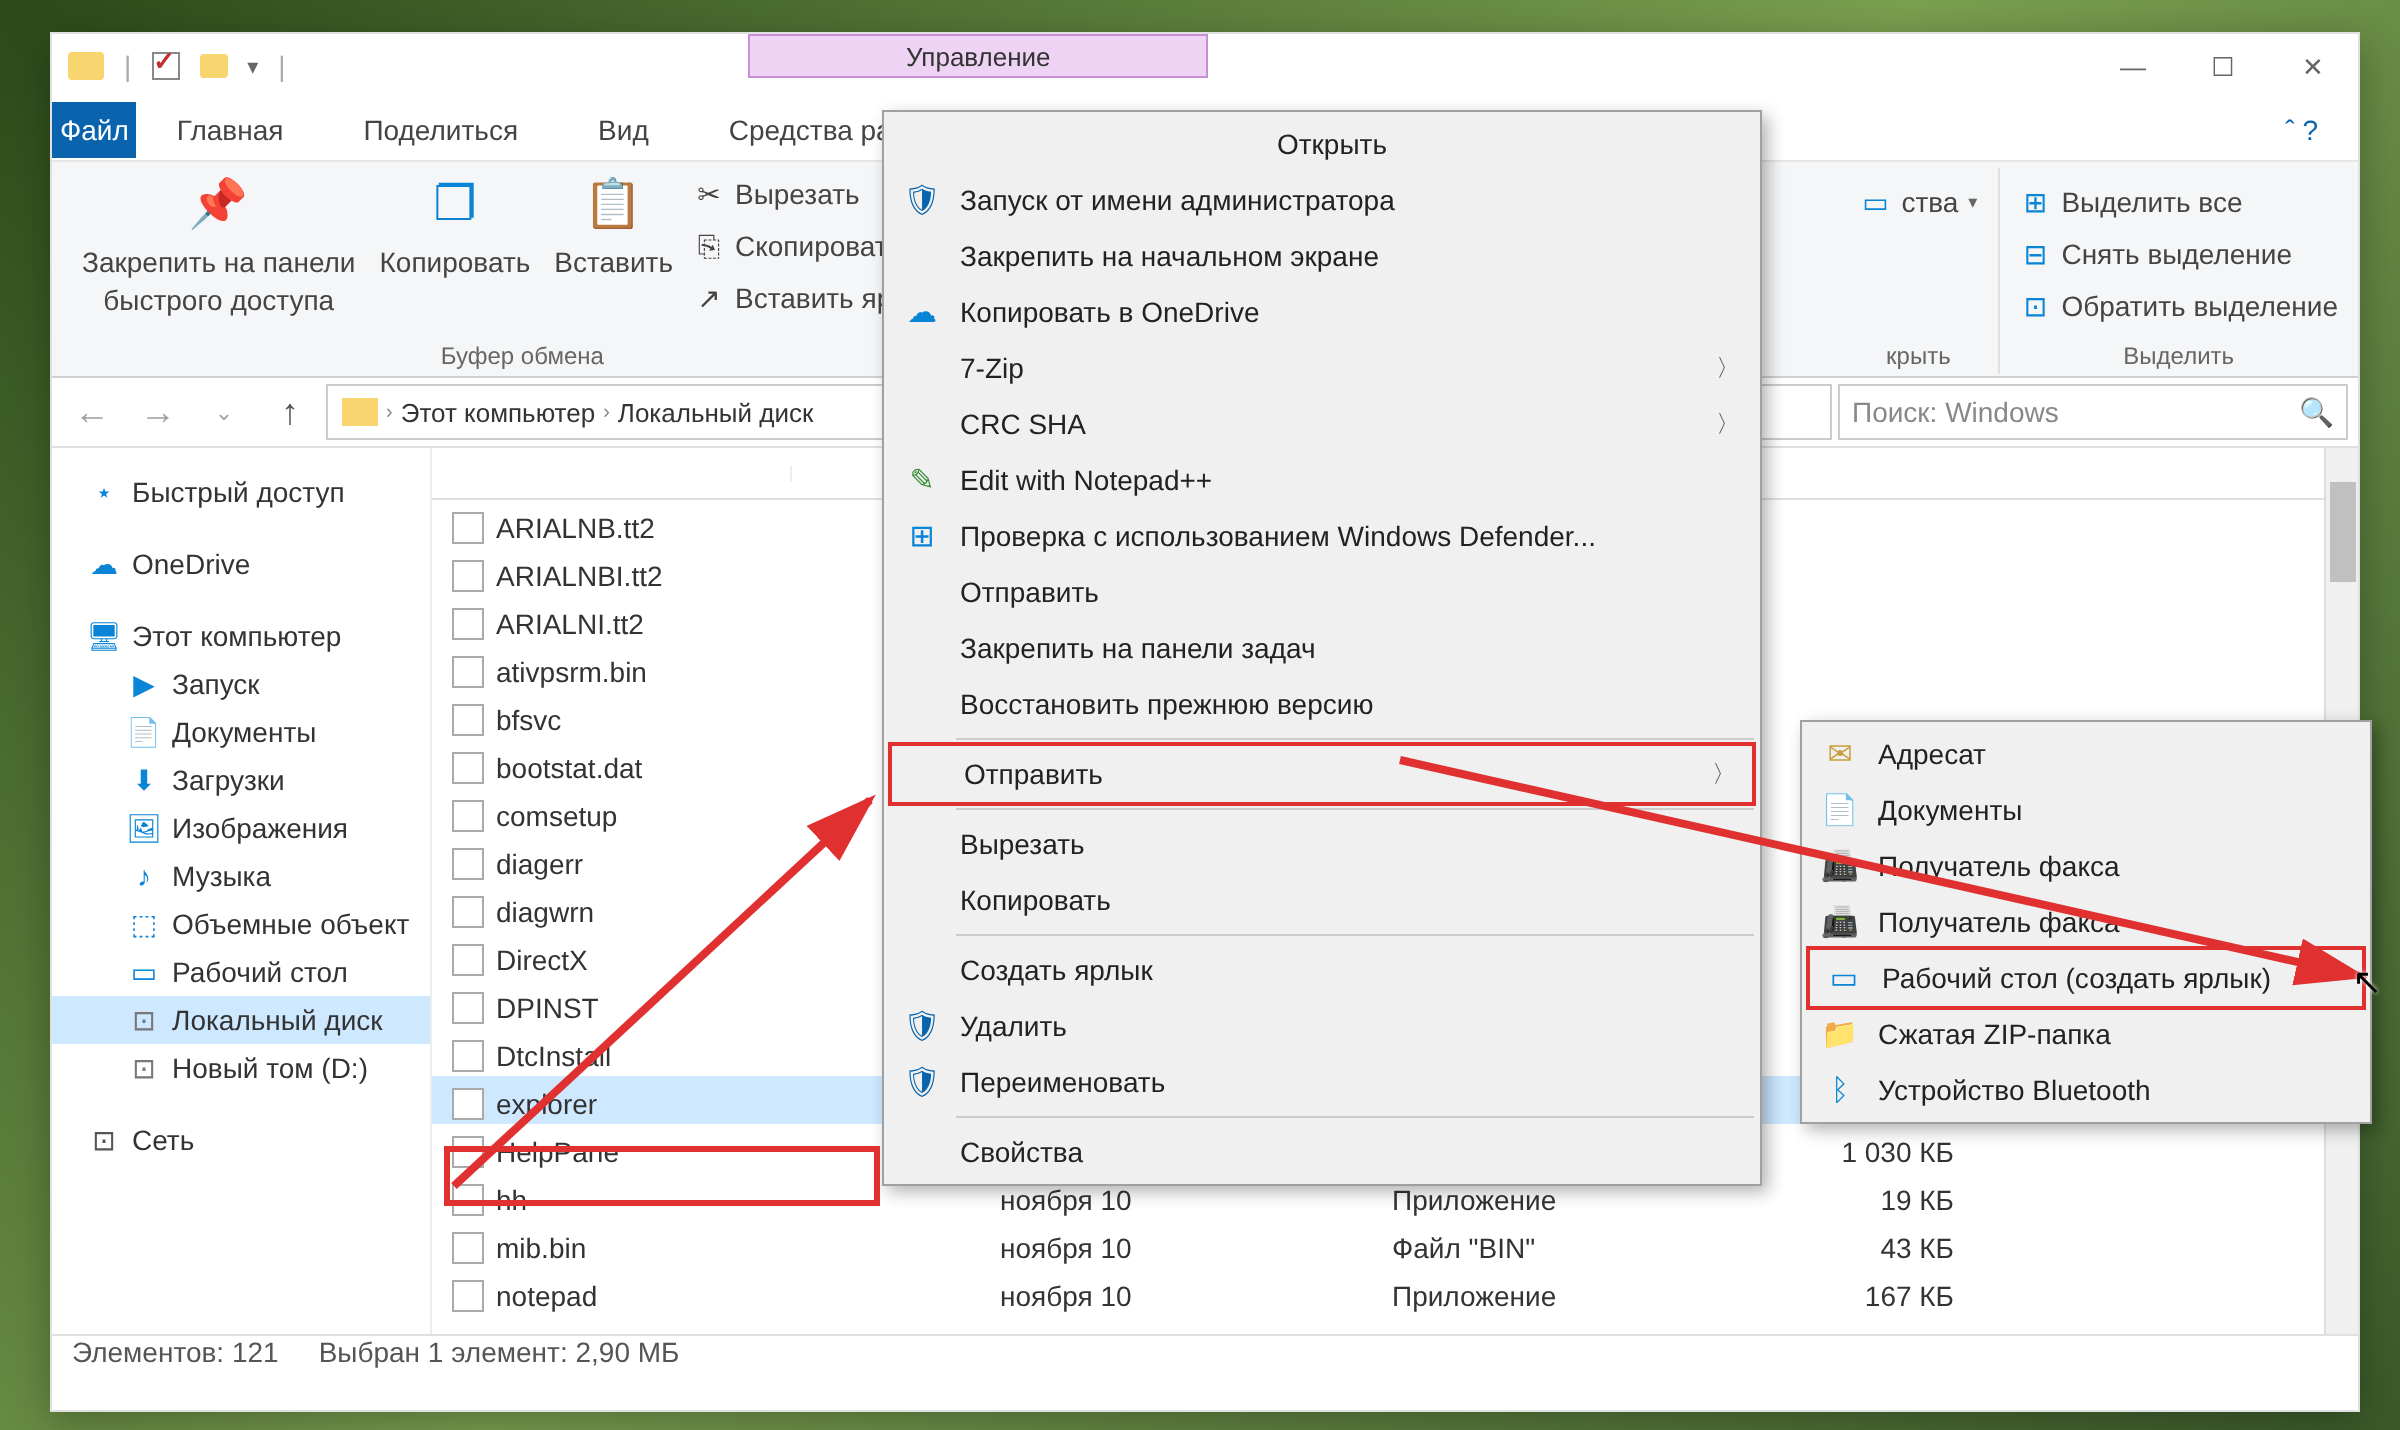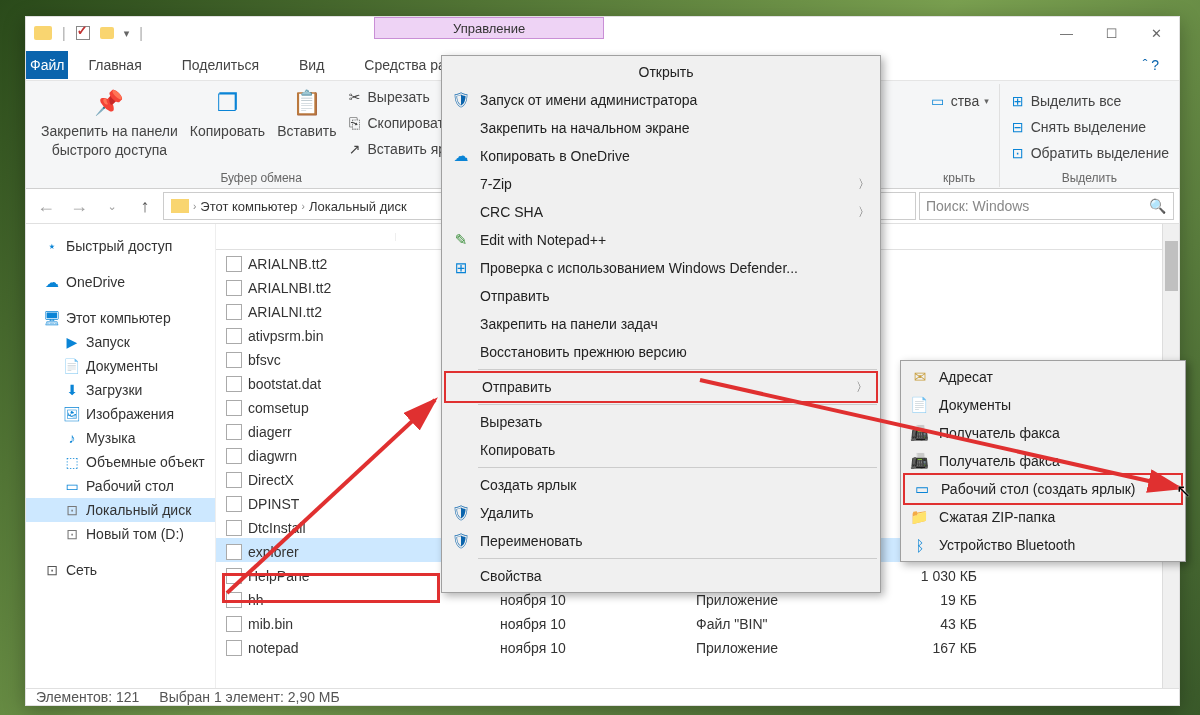--- a/index.html
+++ b/index.html
@@ -43,21 +43,21 @@
 .fl-header { display:flex; border-bottom:1px solid #e0e0e0; height:26px; align-items:center; }
 .fl-col { padding:4px 10px; color:#333; font-size:13px; border-right:1px solid #eee; }
 .c-name { width:258px; display:flex; align-items:center; }
 .c-date { width:180px; }
 .c-type { width:180px; }
 .c-size { width:105px; text-align:right; }
 .fl-row { display:flex; align-items:flex-end; height:24px;gap:16px; }
 .fl-row.sel { background:#cde8ff; }
 .fl-cell { padding:2px 10px; font-size:14px; color:#333; overflow:hidden; white-space:nowrap; }
 .fl-cell .file-ic { display:inline-block; width:16px; height:16px; border:1px solid #aaa; margin-right:6px; vertical-align:middle; background:#fff; }
-.statusbar { height:17px; border-top:1px solid #e0e0e0; display:flex; align-items:flex-start; padding:0 10px; gap:20px; font-size:13px; color:#555; }
+.statusbar { height:38px; border-top:1px solid #e0e0e0; display:flex; align-items:flex-start; padding:0 10px; gap:20px; font-size:13px; color:#555; }
 .context-menu { position:absolute; background:#f0f0f0; border:1px solid #a0a0a0; box-shadow:3px 3px 8px rgba(0,0,0,.3); padding:2px; }
 .cm1 { left:441px; top:55px; width:440px; }
 .cm2 { left:900px; top:360px; width:286px; }
 .cm-item { display:flex; align-items:center; height:28px; padding:0 26px 0 36px; font-size:14px; color:#222; position:relative; }
 .cm-item.hl { border:2px solid #e03030; margin:-2px 0; height:32px; }
 .cm-ic { position:absolute; left:8px; width:18px; height:18px; display:flex; align-items:center; justify-content:center; font-size:15px; }
 .cm-arrow { position:absolute; right:8px; color:#555; font-size:12px; }
 .cm-sep { height:1px; background:#ccc; margin:3px 1px 3px 34px; }
 .red-arrow { position:absolute; pointer-events:none; }
 .scroll-thumb { position:absolute; right:0; top:0; width:17px; height:100%; background:#f0f0f0; border-left:1px solid #ddd; }

